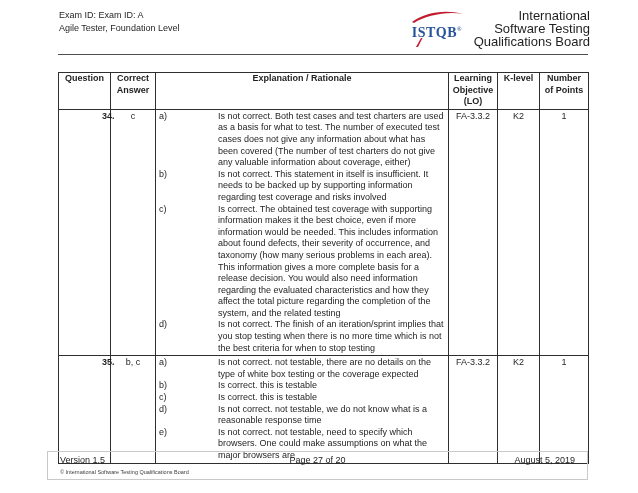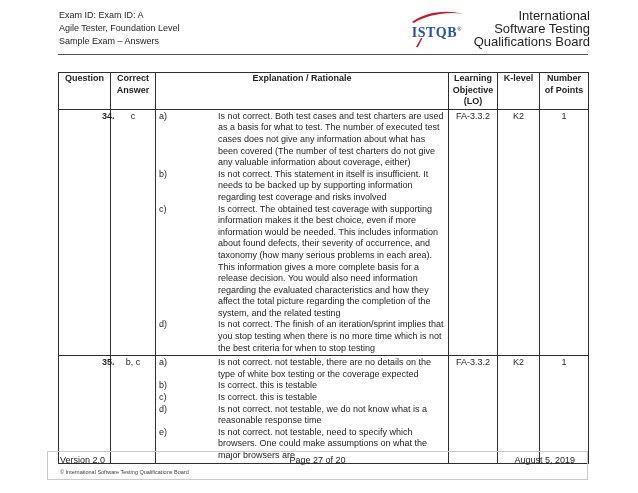--- a/index.html
+++ b/index.html
@@ -64,21 +64,20 @@
 </style>
 </head>
 <body>
 
 <div class="page">
 
   <div class="hdr">
     <div class="hdr-left">
       <div>Exam ID: Exam ID: A</div>
       <div>Agile Tester, Foundation Level</div>
-      <div>Sample Exam – Answers</div>
     </div>
     <div class="hdr-right">
       <div class="logo">
         <svg width="54" height="13" viewBox="0 0 54 13" aria-hidden="true">
           <path d="M2 12 C 14 3, 34 -1, 53 4 C 36 1, 15 6, 4 13 Z" fill="#c21b2f"></path>
         </svg>
         <div class="logo-text"><span>ISTQB</span><sup>®</sup></div>
         <svg width="54" height="9" viewBox="0 0 54 9" aria-hidden="true">
           <path d="M11 0 L6 9 L8 9 L12.5 0 Z" fill="#c21b2f"></path>
         </svg>
@@ -164,20 +163,20 @@
         </td>
         <td class="c">FA-3.3.2</td>
         <td class="c">K2</td>
         <td class="c">1</td>
       </tr>
     </tbody>
   </table>
 
   <div class="ftr">
     <div class="ftr-row">
-      <span class="l">Version 2.0</span>
+      <span class="l">Version 1.5</span>
       <span class="m">Page 27 of 20</span>
       <span class="r">August 5, 2019</span>
     </div>
     <div class="ftr-copy">© International Software Testing Qualifications Board</div>
   </div>
 
 </div>
 
 </body></html>

